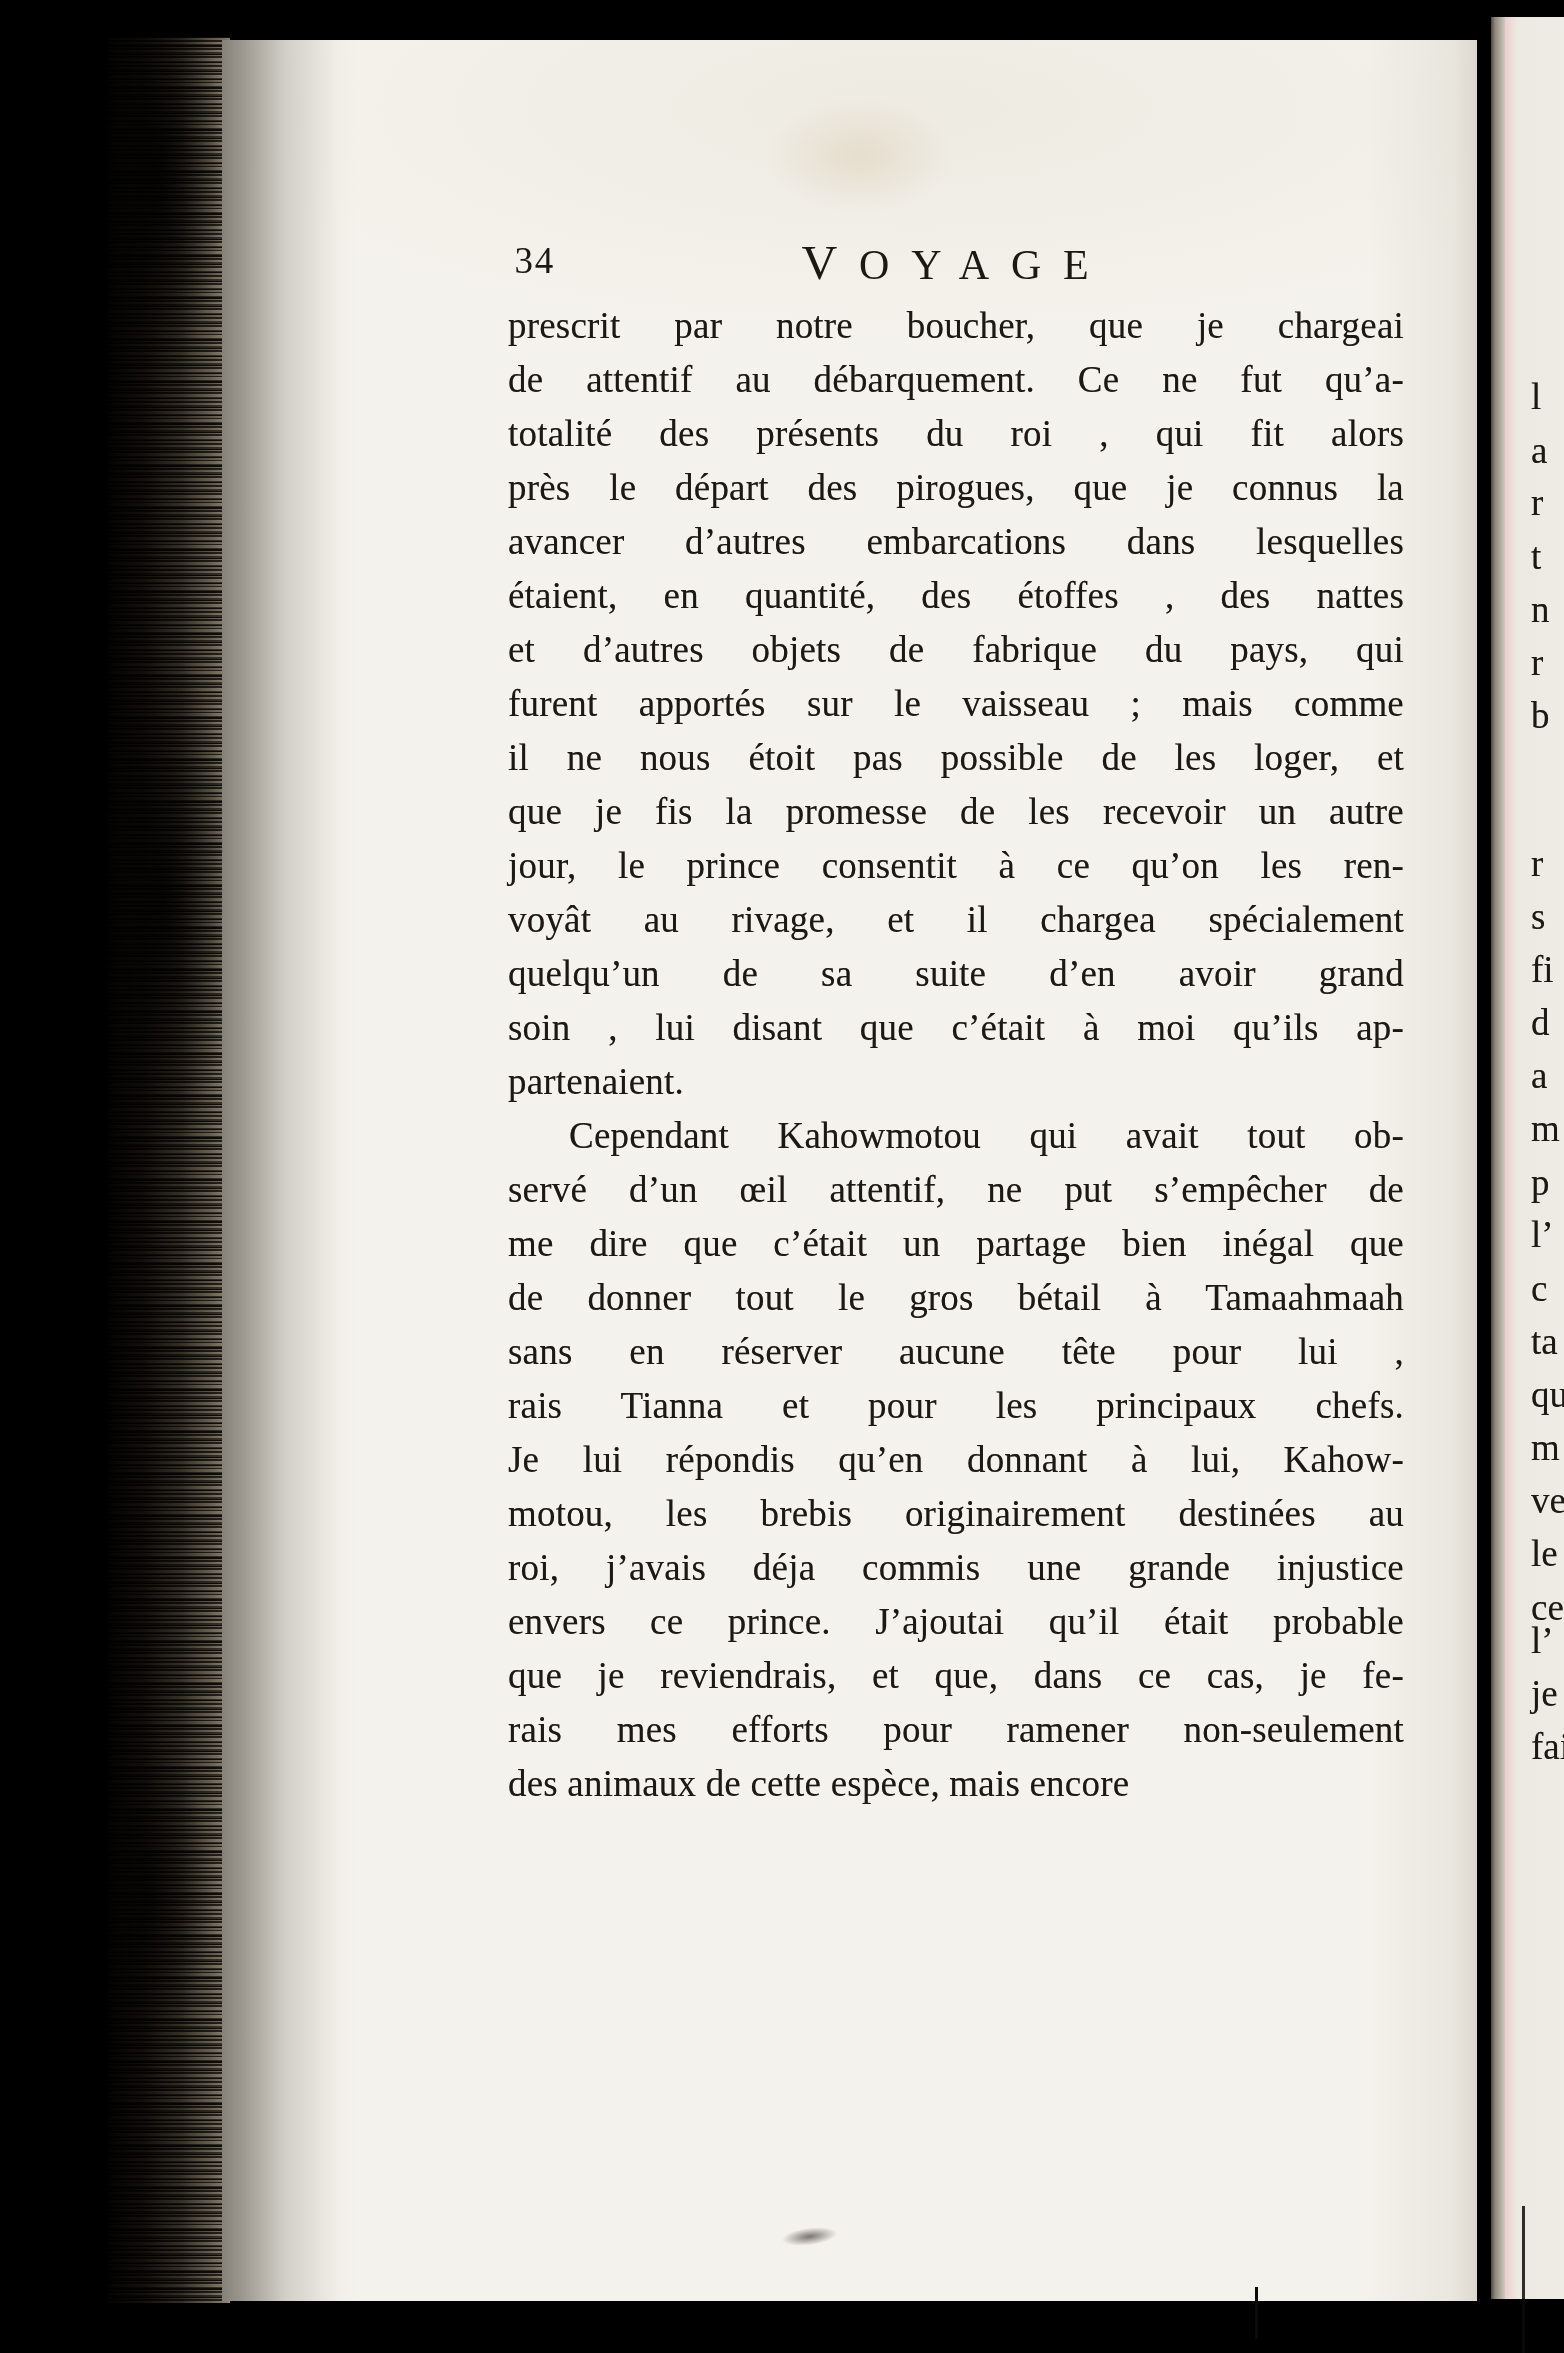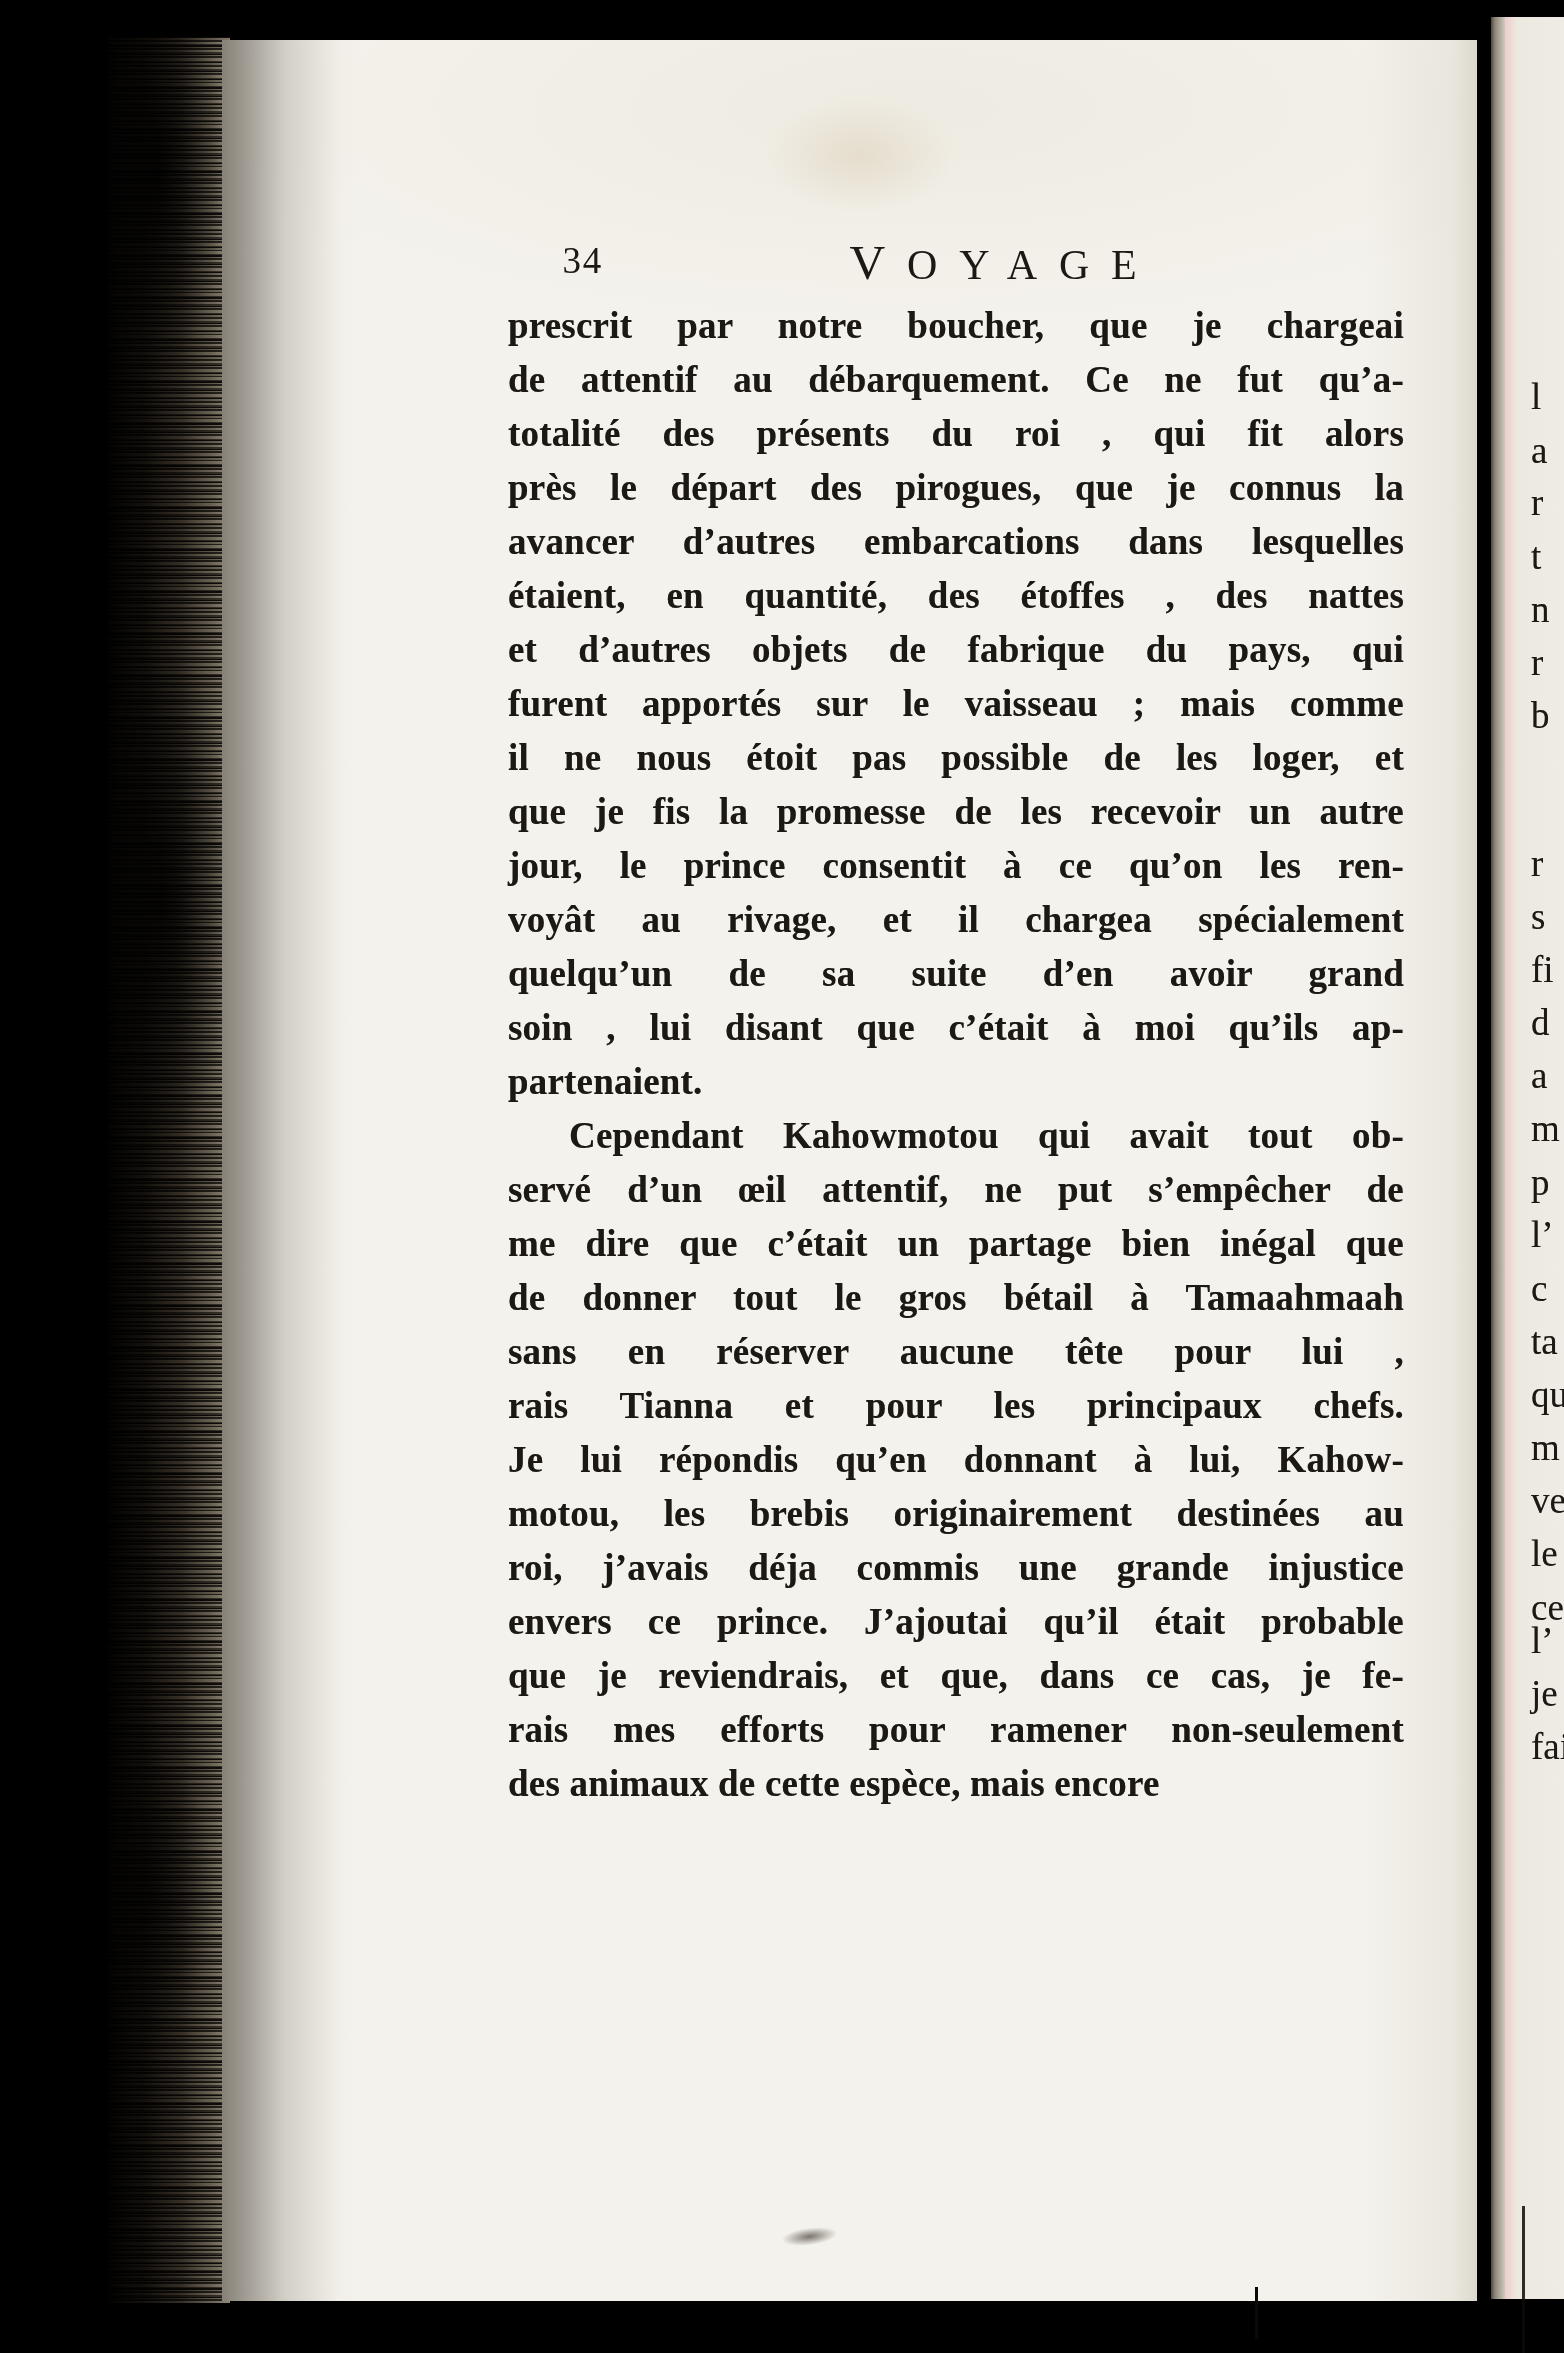--- a/index.html
+++ b/index.html
@@ -49,21 +49,20 @@
   .gutter-shadow {
     position: absolute; left: 0; top: 0; width: 116px; height: 100%;
     background: linear-gradient(to right, rgba(45,40,33,0.45), rgba(45,40,33,0.12) 55%, transparent);
   }
 
   .page-head {
     position: absolute;
     left: 286px; top: 190px;
     width: 896px; height: 61px;
     color: #1c1814;
-    margin-left: 48px;
   }
   .pagenum {
     position: absolute; left: 6.4px; top: 9px;
     font-size: 37px; letter-spacing: 1.9px;
   }
   .header {
     display: inline-block;
     position: absolute; left: 50%; top: 3.9px;
     transform: translateX(-50%);
     font-size: 42px;
@@ -81,21 +80,20 @@
     color: #1c1814;
     text-shadow: 0 0 0.6px rgba(25,18,12,0.45);
     letter-spacing: 0.2px;
   }
   .line {
     height: 54px;
     text-align: justify;
     text-align-last: justify;
     white-space: nowrap;
     overflow: visible;
-    font-weight: bold;
   }
   .line.indent { text-indent: 61px; }
   .line.para-end { text-align-last: left; }
 
   
   .stain {
     position: absolute; left: 541px; top: 58px;
     width: 193px; height: 116px;
     background: radial-gradient(ellipse at center, rgba(205,186,150,0.30), transparent 70%);
   }

